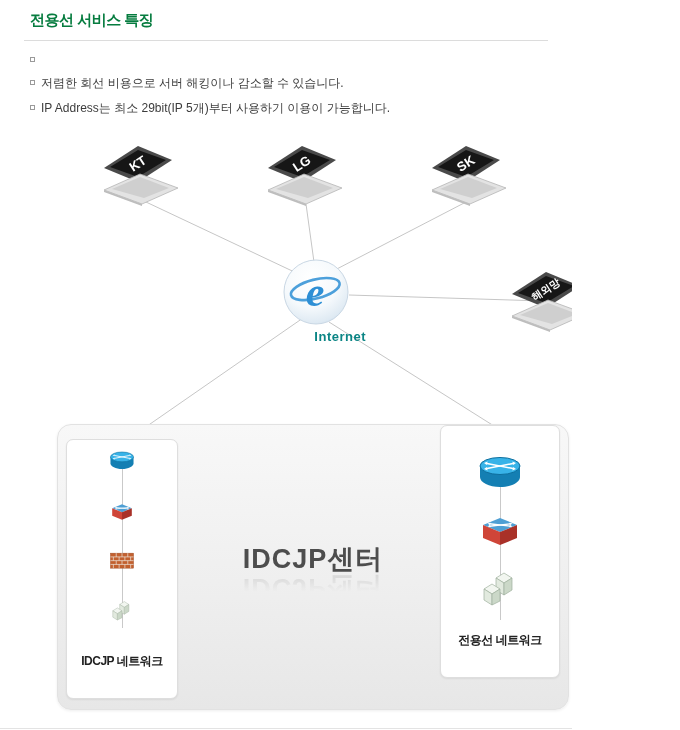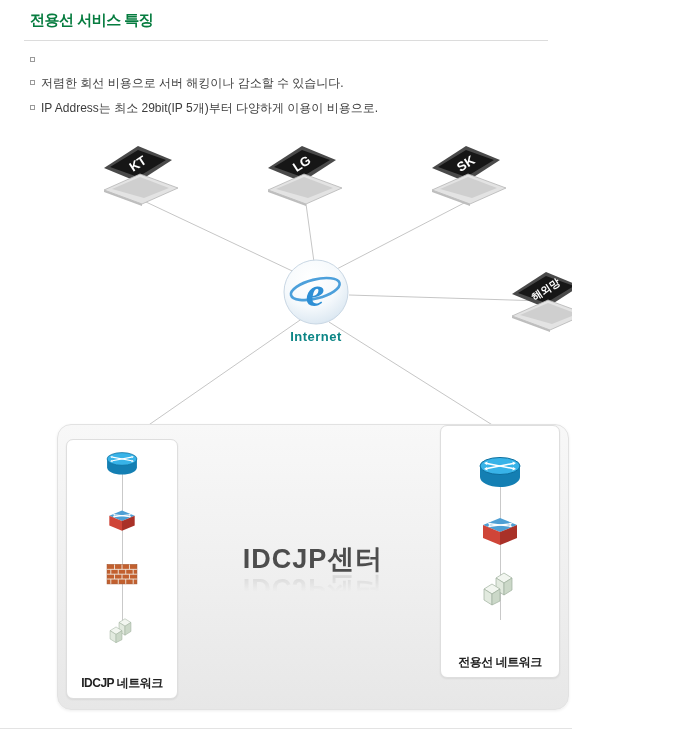--- a/index.html
+++ b/index.html
@@ -51,21 +51,21 @@
   #links {
     position: absolute;
     left: 0; top: 0;
     z-index: 0;
   }
   .node { position: absolute; z-index: 1; }
   .laptop { width: 84px; height: 66px; }
   .internet-sphere { left: 283px; top: 259px; width: 66px; height: 66px; }
   .internet-label {
     left: 266px; top: 329px; width: 100px;
-    text-align: center;
+    text-align: right;
     font-size: 13px;
     font-weight: bold;
     color: #0b8585;
     letter-spacing: 0.5px;
   }
   .dc-container {
     left: 57px; top: 424px;
     width: 512px; height: 286px;
     background: linear-gradient(180deg, #f8f8f8 0%, #efefef 55%, #e7e7e7 100%);
     border: 1px solid #e2e2e2;
@@ -87,21 +87,21 @@
     width: 1px;
     background: #c9c9c9;
   }
   .left-box { left: 66px; top: 439px; width: 112px; height: 260px; padding-top: 10px; gap: 32px; }
   .left-box .connector { top: 16px; height: 172px; }
   .right-box { left: 440px; top: 425px; width: 120px; height: 253px; padding-top: 28px; gap: 26px; }
   .right-box .connector { top: 34px; height: 160px; }
   .net-icon { position: relative; z-index: 1; }
   .net-label {
     margin-top: auto;
-    padding-bottom: 6px;
+    padding-bottom: 28px;
     font-size: 12px;
     font-weight: bold;
     color: #222222;
     letter-spacing: -0.5px;
     position: relative;
     z-index: 1;
   }
   .center-label-wrap {
     left: 57px; top: 541px; width: 512px;
     text-align: center;
@@ -136,21 +136,21 @@
   <div class="title-underline"></div>
 
   <ul class="bullets">
     <li>
       <span class="sq"></span>
     </li>
     <li>
       <span class="sq"></span><span>저렴한 회선 비용으로 서버 해킹이나 감소할 수 있습니다.</span>
     </li>
     <li>
-      <span class="sq"></span><span>IP Address는 최소 29bit(IP 5개)부터 다양하게 이용이 비용으로.</span>
+      <span class="sq"></span><span>IP Address는 최소 29bit(IP 5개)부터 사용하기 이용이 가능합니다.</span>
     </li>
   </ul>
 
   <svg id="links" width="680" height="730" viewBox="0 0 680 730">
     <line x1="146" y1="202" x2="305" y2="277" stroke="#c6c6c6" stroke-width="1"></line>
     <line x1="306" y1="204" x2="314" y2="262" stroke="#c6c6c6" stroke-width="1"></line>
     <line x1="466" y1="202" x2="331" y2="272" stroke="#c6c6c6" stroke-width="1"></line>
     <line x1="543" y1="301" x2="349" y2="295" stroke="#c6c6c6" stroke-width="1"></line>
     <line x1="303" y1="318" x2="127" y2="440" stroke="#c6c6c6" stroke-width="1"></line>
     <line x1="329" y1="322" x2="494" y2="426" stroke="#c6c6c6" stroke-width="1"></line>

